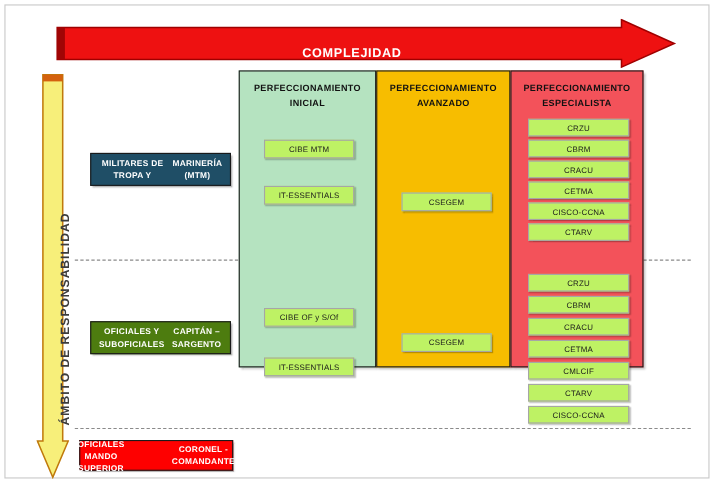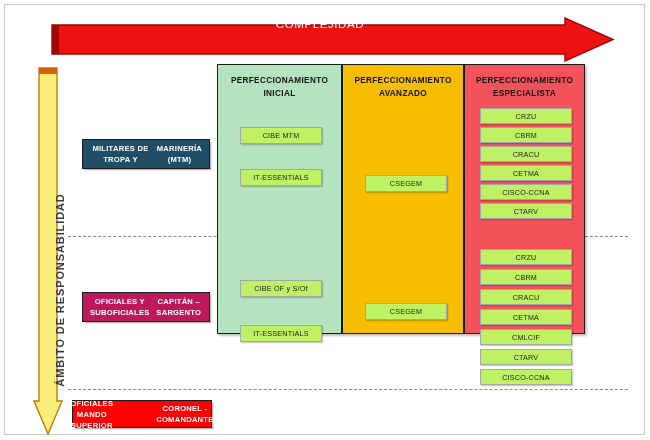--- a/index.html
+++ b/index.html
@@ -24,26 +24,26 @@
 
   
   #complexity-arrow {
     position: absolute;
     left: 50px; top: 17px;
     width: 565px; height: 45px;
   }
   #complexity-arrow svg { display: block; }
   #complexity-label {
     position: absolute;
-    left: 50px; top: 1px;
+    left: 50px; top: 26px;
     width: 540px; height: 45px;
     display: flex; align-items: center; justify-content: center;
     color: #ffffff;
     font-size: 11.5px;
-    font-weight: 400;
+    font-weight: 700;
     letter-spacing: 0.6px;
     pointer-events: none;
   }
 
   
   #responsibility-arrow {
     position: absolute;
     left: 33px; top: 66px;
     width: 30px; height: 370px;
   }
@@ -84,21 +84,21 @@
     color: #ffffff;
     font-size: 7.6px;
     font-weight: 700;
     letter-spacing: 0.25px;
     line-height: 1.45;
     border: 1px solid #1a1a1a;
     box-shadow: 1.5px 1.5px 1.5px rgba(0,0,0,0.28);
     padding: 2px 4px;
   }
   #role-mtm   { left: 82px;  top: 139px; width: 128px; height: 30px; background: #1f4e66; }
-  #role-ofsof { left: 82px;  top: 292px; width: 128px; height: 30px; background: #be185d; }
+  #role-ofsof { left: 82px;  top: 292px; width: 128px; height: 30px; background: #4d7c0f; }
   #role-mando { left: 72px;  top: 400px; width: 140px; height: 28px; background: #fe0000; gap: 43px; }
 
   
   .column {
     position: absolute;
     top: 64px;
     height: 270px;
     box-sizing: border-box;
     border: 1.2px solid #1a1a1a;
     box-shadow: 2px 2px 2px rgba(0,0,0,0.25);

